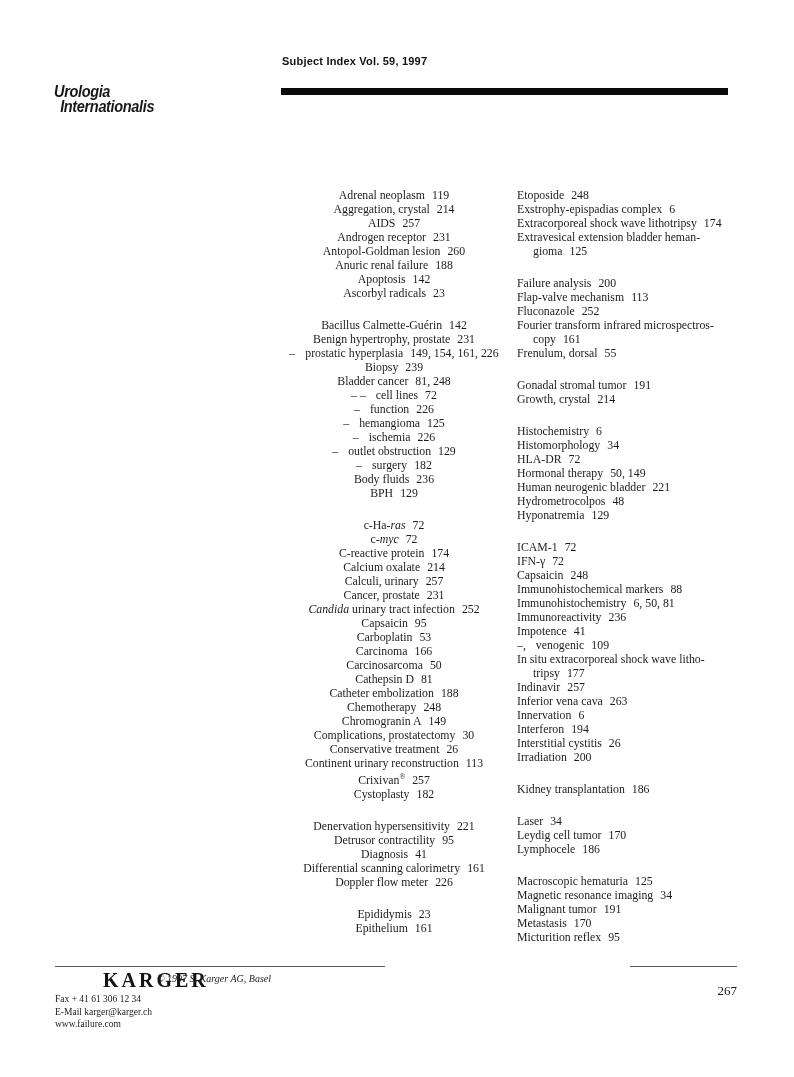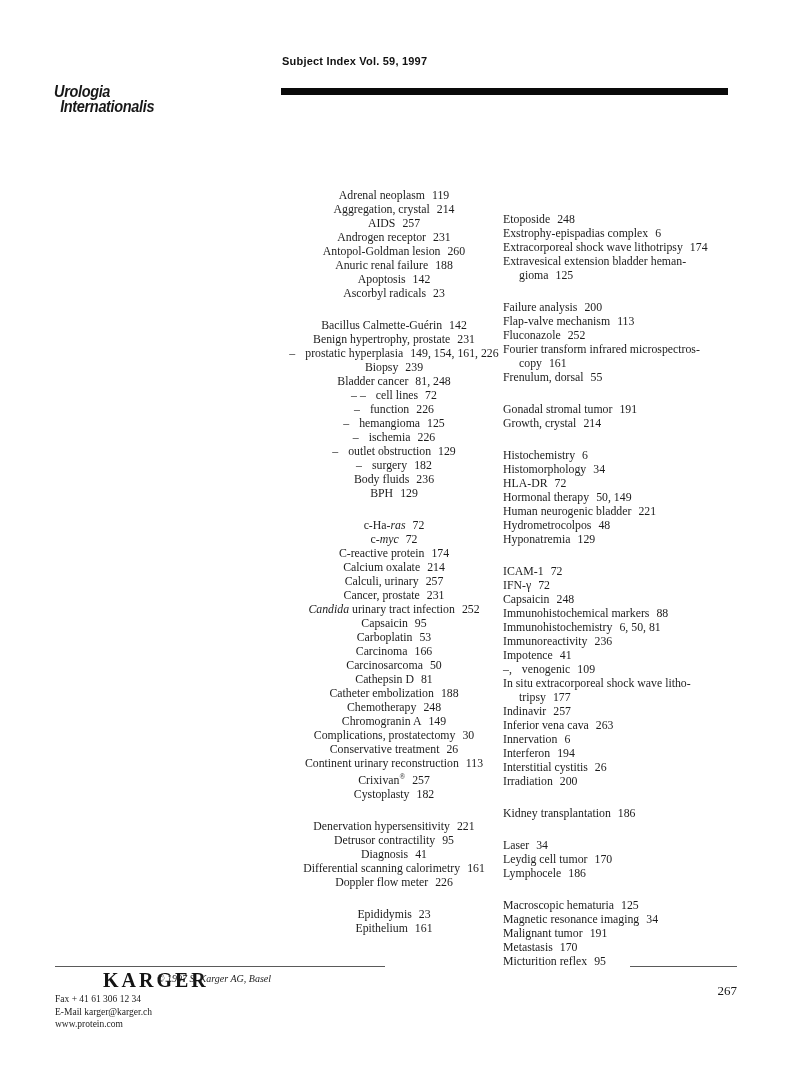--- a/index.html
+++ b/index.html
@@ -24,21 +24,21 @@
     font-family:"Liberation Sans", sans-serif;
     font-style:italic; font-weight:bold;
     font-size:16.5px; line-height:15px; letter-spacing:-0.4px; color:#181818;
     transform:scaleX(0.88); transform-origin:left top;
     white-space:nowrap;
   }
   .journal-logo .l2 { padding-left:7px; }
   
   .col { position:absolute; top:188px; }
   #col1 { left:278px; width:232px;text-align:center; }
-  #col2 { left:503px; width:228px;margin-top:24px; }
+  #col2 { left:517px; width:228px; }
   .group { margin-bottom:18px; }
   .entry {
     font-size:11.8px; line-height:14px;
     padding-left:16px; text-indent:-16px;
     white-space:nowrap;
   }
   .entry.wrap { text-indent:0; }
   .entry .pre { white-space:pre; margin-right:10px; }
   .entry .pg { margin-left:7px; }
   .entry em { }
@@ -204,16 +204,16 @@
       <div class="entry"><span>Micturition reflex</span><span class="pg">95</span></div>
     </div>
   </div>
 
 <div class="rule-left"></div>
 <div class="publisher">KARGER</div>
 <div class="copyright">© 1997 S. Karger AG, Basel</div>
 <div class="contact">
   <div>Fax + 41 61 306 12 34</div>
   <div>E-Mail karger@karger.ch</div>
-  <div>www.protein.com</div>
+  <div>www.failure.com</div>
 </div>
 <div class="rule-right"></div>
 <div class="page-number">267</div>
 
 </body></html>

